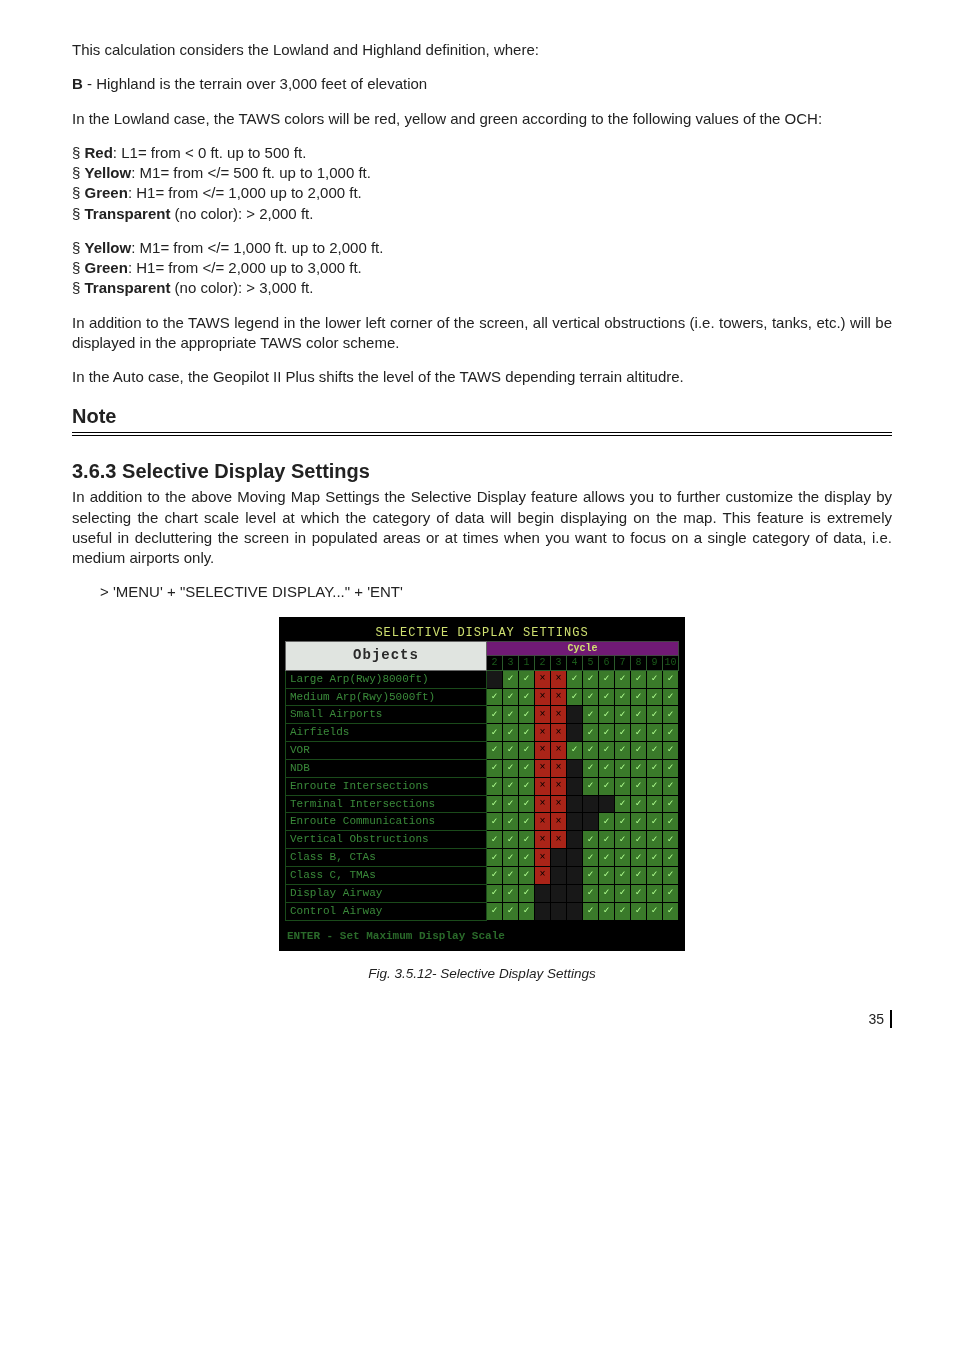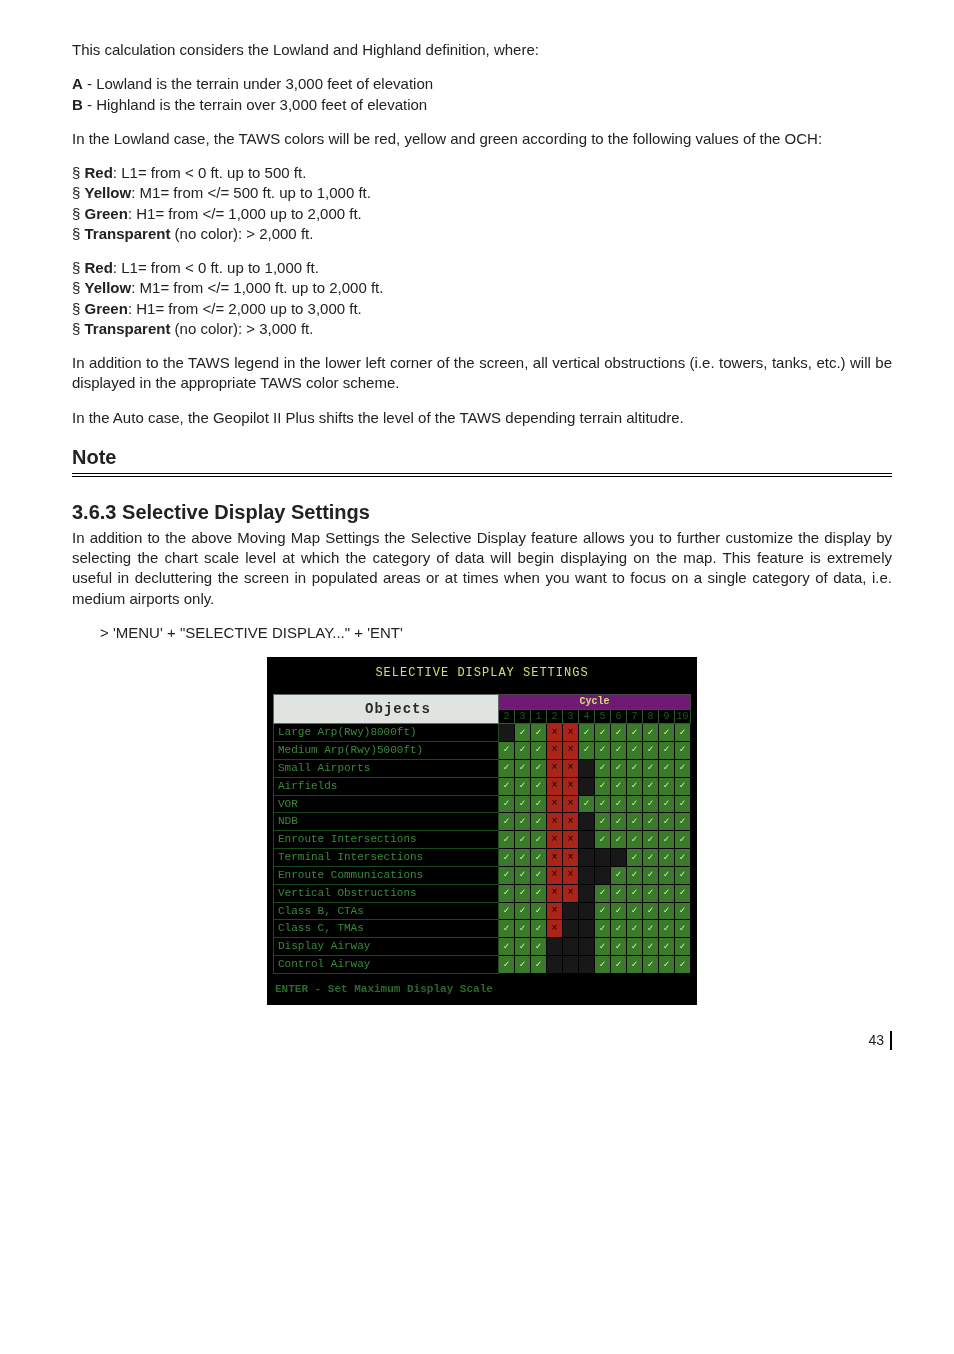--- a/index.html
+++ b/index.html
@@ -42,35 +42,34 @@
     text-align: left;
     font-family: "Courier New", monospace;
     font-size: 11px;
     color: #c8e060;
   }
   .ss-title {
     color: #cfe070;
     font-size: 12px;
     text-align: center;
     letter-spacing: 1px;
-    padding: 2px 0 13px 0;
+    padding: 2px 0 0 0;
   }
   .ss table { border-collapse: collapse; }
   .ss th, .ss td { padding: 0; }
   .ss .obj-head {
     background: #e0e4e0;
     color: #2a2a2a;
     font-family: "Courier New", monospace;
     font-weight: bold;
     font-size: 14px;
     letter-spacing: 1px;
     text-align: center;
     width: 200px;
     border: 1px solid #666;
-    padding-left: 24px;
   }
   .ss .cycle-head {
     background: #701a75;
     color: #cfe070;
     font-size: 10px;
     text-align: center;
     vertical-align: top;
     border: 1px solid #444;
   }
   .ss .num-cell {
@@ -118,36 +117,34 @@
   b { font-weight: bold; }
 </style>
 </head>
 <body>
 
 <div class="page">
 
   <p class="para">This calculation considers the Lowland and Highland definition, where:</p>
 
   <div class="list-block">
-    <p class="list-line"><b>A</b><span> - Lowland is the terrain under 3,000 feet of elevation</span></p>
     <p class="list-line"><b>B</b><span> - Highland is the terrain over 3,000 feet of elevation</span></p>
   </div>
 
   <p class="para">In the Lowland case, the TAWS colors will be red, yellow and green according to the following values of the OCH:</p>
 
   <div class="list-block">
     <p class="list-line"><span>§ </span><b>Red</b><span>: L1= from &lt; 0 ft. up to 500 ft.</span></p>
     <p class="list-line"><span>§ </span><b>Yellow</b><span>: M1= from &lt;/= 500 ft. up to 1,000 ft.</span></p>
     <p class="list-line"><span>§ </span><b>Green</b><span>: H1= from &lt;/= 1,000 up to 2,000 ft.</span></p>
     <p class="list-line"><span>§ </span><b>Transparent</b><span> (no color): &gt; 2,000 ft.</span></p>
   </div>
 
 
   <div class="list-block">
-    <p class="list-line"><span>§ </span><b>Red</b><span>: L1= from &lt; 0 ft. up to 1,000 ft.</span></p>
     <p class="list-line"><span>§ </span><b>Yellow</b><span>: M1= from &lt;/= 1,000 ft. up to 2,000 ft.</span></p>
     <p class="list-line"><span>§ </span><b>Green</b><span>: H1= from &lt;/= 2,000 up to 3,000 ft.</span></p>
     <p class="list-line"><span>§ </span><b>Transparent</b><span> (no color): &gt; 3,000 ft.</span></p>
   </div>
 
   <p class="para">In addition to the TAWS legend in the lower left corner of the screen, all vertical obstructions (i.e. towers, tanks, etc.) will be displayed in the appropriate TAWS color scheme.</p>
   <p class="para" style="margin-bottom:0">In the Auto case, the Geopilot II Plus shifts the level of the TAWS depending terrain altitudre.</p>
 
   <div class="note-heading">Note</div>
   <hr class="rule">
@@ -390,16 +387,17 @@
               <td class="cell green">✓</td>
               <td class="cell green">✓</td>
               <td class="cell green">✓</td>
               <td class="cell green">✓</td>
               <td class="cell green">✓</td>
             </tr>
           </tbody>
       </table>
       <div class="footer-line">ENTER - Set Maximum Display Scale</div>
     </div>
+    <p class="caption">Fig. 3.5.12- Selective Display Settings</p>
   </div>
 
-  <div class="page-number">43</div>
+  <div class="page-number">35</div>
 </div>
 
 </body></html>

